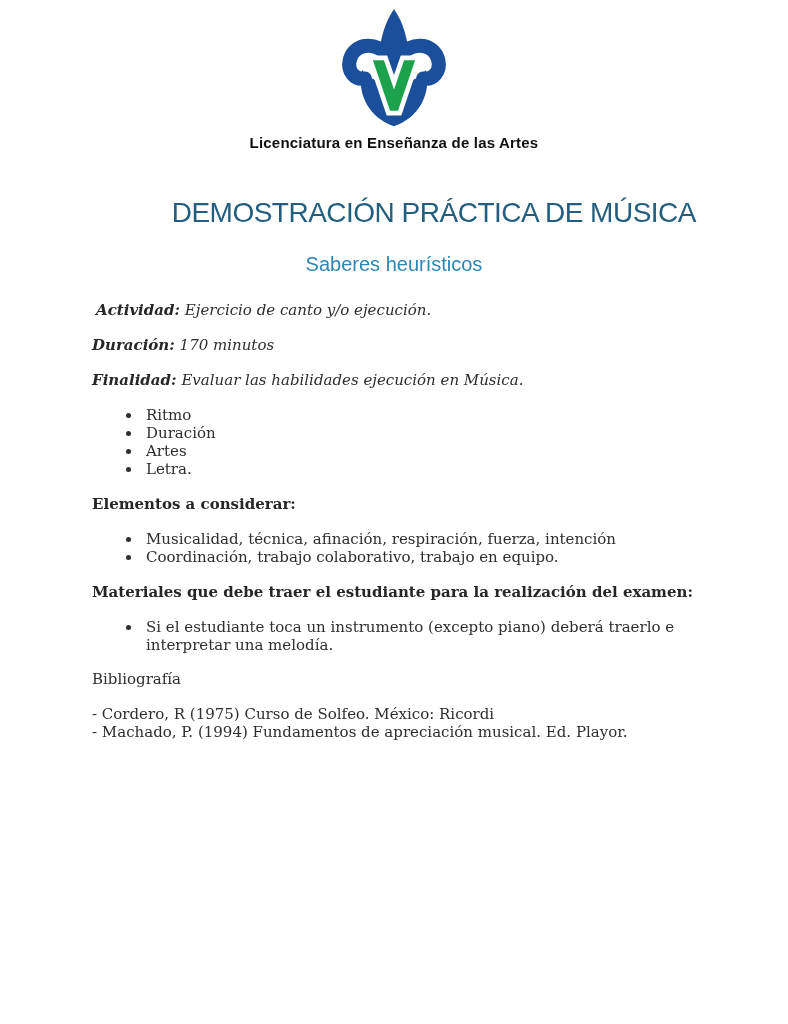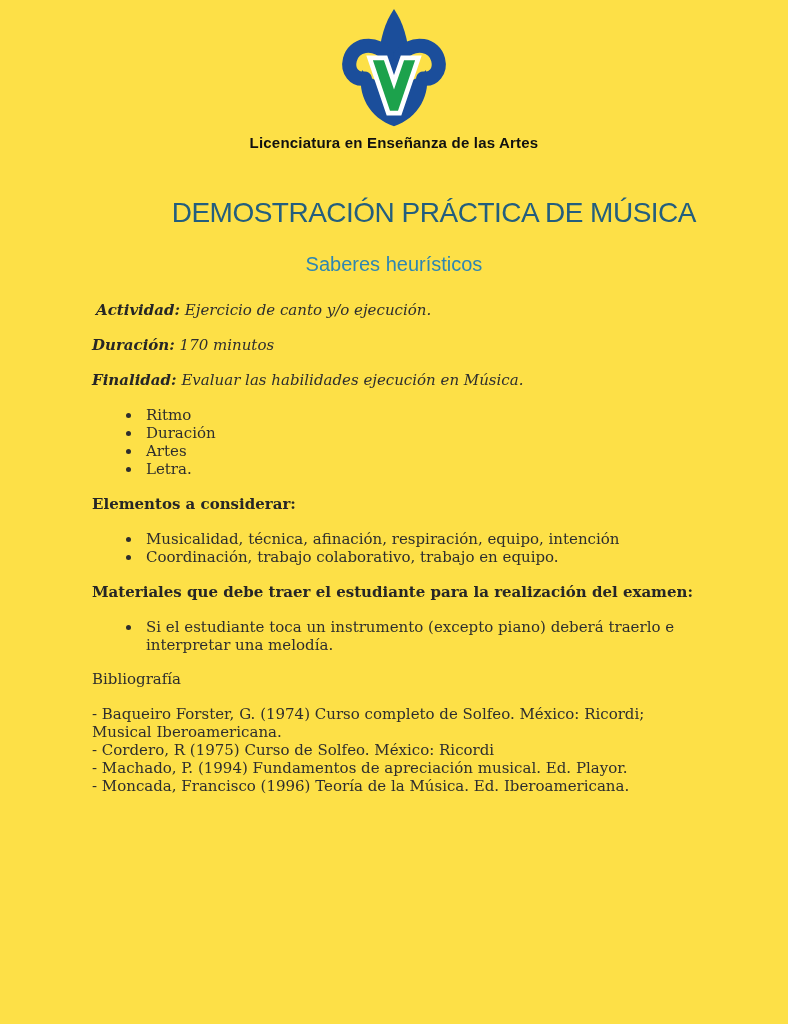--- a/index.html
+++ b/index.html
@@ -1,19 +1,19 @@
 <!DOCTYPE html>
 <html><head>
 <meta charset="utf-8">
 <style>
   html, body { margin: 0; padding: 0; background: #e8e8e8; }
   .page {
     width: 788px; height: 1024px;
     margin: 0 auto;
-    background: #fde047;
+    background: #ffffff;
     box-sizing: border-box;
     padding: 6px 92px 0 92px;
     font-family: "DejaVu Serif", "Liberation Serif", serif;
     font-size: 15px;
     line-height: 18px;
     color: #2e2e2e;
     overflow: hidden;
   }
   .header { text-align: center; }
   .logo { width: 132px; height: 124px; display: block; margin: 2px auto 2px auto; }
@@ -83,32 +83,30 @@
   <ul class="bullets">
     <li>Ritmo</li>
     <li>Duración</li>
     <li>Artes</li>
     <li>Letra.</li>
   </ul>
 
   <p class="heading">Elementos a considerar:</p>
 
   <ul class="bullets">
-    <li>Musicalidad, técnica, afinación, respiración, equipo, intención</li>
+    <li>Musicalidad, técnica, afinación, respiración, fuerza, intención</li>
     <li>Coordinación, trabajo colaborativo, trabajo en equipo.</li>
   </ul>
 
   <p class="heading">Materiales que debe traer el estudiante para la realización del examen:</p>
 
   <ul class="bullets">
     <li>Si el estudiante toca un instrumento (excepto piano) deberá traerlo e interpretar una melodía.</li>
   </ul>
 
   <p class="bib-heading">Bibliografía</p>
 
   <div class="bib-entries">
-    <p class="bib-entry">- Baqueiro Forster, G. (1974) Curso completo de Solfeo. México: Ricordi; Musical Iberoamericana.</p>
     <p class="bib-entry">- Cordero, R (1975) Curso de Solfeo. México: Ricordi</p>
     <p class="bib-entry">- Machado, P. (1994) Fundamentos de apreciación musical. Ed. Playor.</p>
-    <p class="bib-entry">- Moncada, Francisco (1996) Teoría de la Música. Ed. Iberoamericana.</p>
   </div>
 
 </div>
 
 </body></html>

